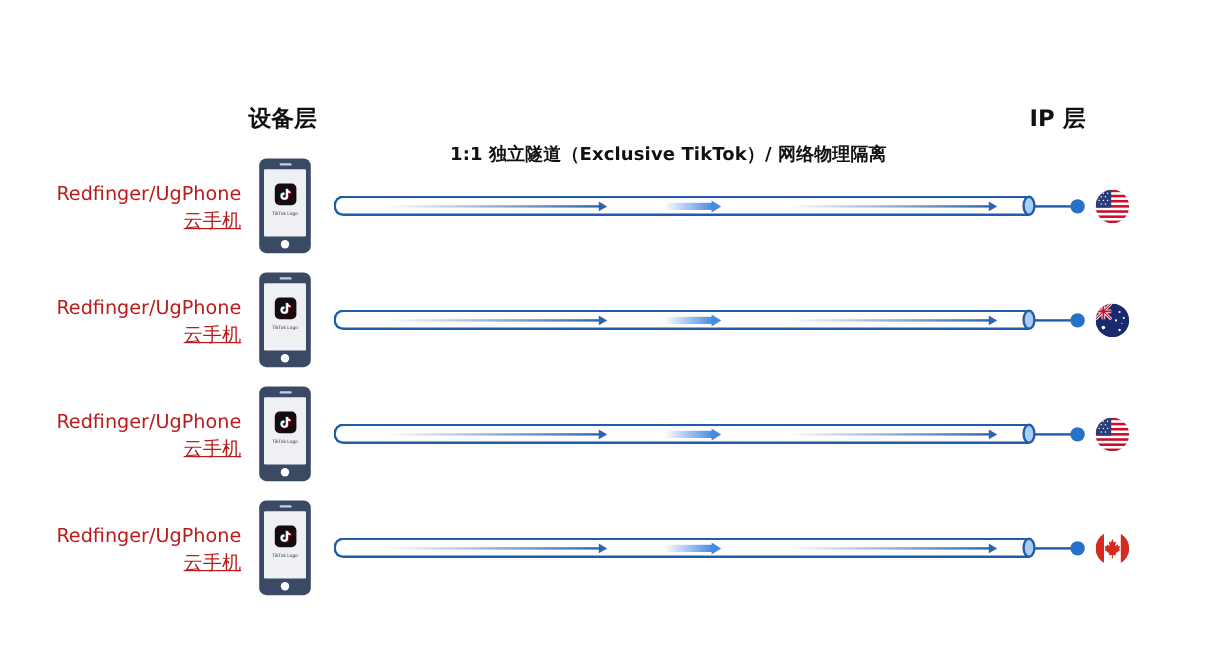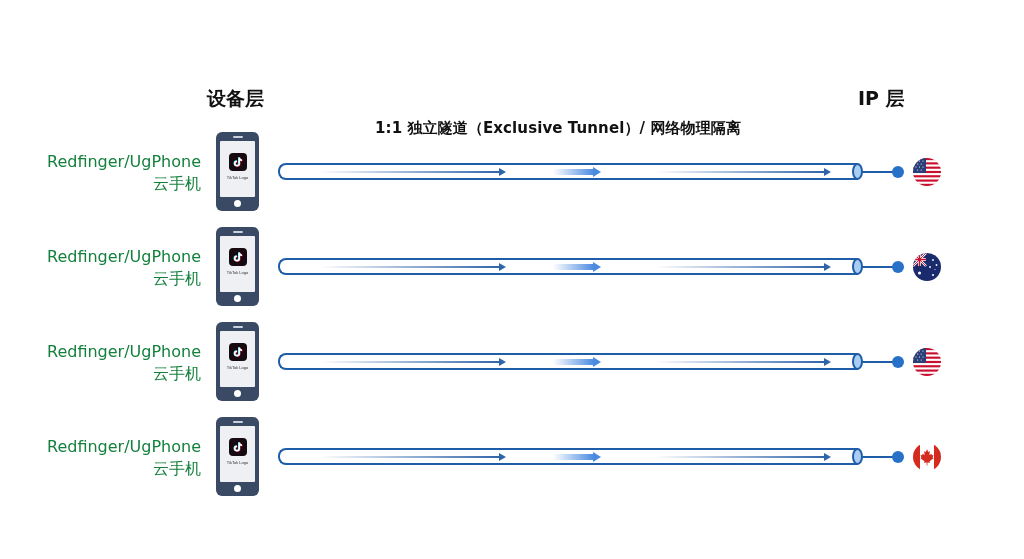--- a/index.html
+++ b/index.html
@@ -6,23 +6,23 @@
   body {
     width: 1024px; height: 559px; background: #ffffff; position: relative; overflow: hidden;
     font-family: "Liberation Sans", "DejaVu Sans", sans-serif; color: #1a1a1a;
   }
   .hdr { position: absolute; font-size: 19px; font-weight: bold; color: #111; font-family: "DejaVu Sans", sans-serif; }
   .hdr-device { left: 207px; top: 86px; }
   .hdr-ip { left: 858px; top: 86px; }
   .subtitle { position: absolute; left: 375px; top: 119px; font-size: 15px; font-weight: bold; color: #111; font-family: "DejaVu Sans", sans-serif; letter-spacing: 0.1px; }
 
   .row { position: absolute; left: 0; width: 1024px; height: 80px; }
-  .label { position: absolute; right: 823px; text-align: right; font-size: 16px; color: #15803d; line-height: 22px; font-family: "DejaVu Sans", sans-serif; }
+  .label { position: absolute; right: 823px; text-align: right; font-size: 16px; color: #b91c1c; line-height: 22px; font-family: "DejaVu Sans", sans-serif; }
   .label .l1 { display: block; white-space: nowrap; }
-  .label .l2 { display: block; }
+  .label .l2 { display: block; text-decoration: underline; }
 
   .phone { position: absolute; left: 216px; width: 43px; height: 79px; background: #3a4a64; border-radius: 6px; box-sizing: border-box; }
   .phone .speaker { position: absolute; left: 17px; top: 4px; width: 10px; height: 2px; background: #c9d1dc; border-radius: 1px; }
   .phone .screen { position: absolute; left: 4px; top: 9px; width: 35px; height: 56px; background: #eef0f3; border-radius: 1px; }
   .phone .app { position: absolute; left: 9px; top: 12px; width: 18px; height: 18px; background: #160a10; border-radius: 4px; display: flex; align-items: center; justify-content: center; }
   .phone .app svg { width: 12px; height: 12px; }
   .phone .applabel { position: absolute; left: 0; top: 34px; width: 35px; text-align: center; font-size: 4px; color: #333; white-space: nowrap; }
   .phone .home { position: absolute; left: 18px; top: 68px; width: 7px; height: 7px; background: #ffffff; border-radius: 50%; }
 
   .tunnel { position: absolute; left: 278px; width: 580px; height: 17px; border: 2px solid #1f5da8; border-right: none; border-radius: 8px 0 0 8px; box-sizing: border-box; background: #ffffff; }
@@ -36,21 +36,21 @@
   .link { position: absolute; left: 862px; width: 34px; height: 2px; background: #1f5da8; }
   .dot { position: absolute; left: 892px; width: 12px; height: 12px; border-radius: 50%; background: #2771c9; }
   .flag { position: absolute; left: 913px; width: 28px; height: 28px; border-radius: 50%; overflow: hidden; }
   .flag svg { width: 28px; height: 28px; display: block; }
 </style>
 </head>
 <body>
 
 <div class="hdr hdr-device">设备层</div>
 <div class="hdr hdr-ip">IP 层</div>
-<div class="subtitle">1:1 独立隧道（Exclusive Tunnel）/ 网络物理隔离</div>
+<div class="subtitle">1:1 独立隧道（Exclusive TikTok）/ 网络物理隔离</div>
 
 <div class="row" style="top:131px;">
   <div class="label" style="top:20px;">
     <span class="l1">Redfinger/UgPhone</span>
     <span class="l2">云手机</span>
   </div>
   <div class="phone" style="top:1px;">
     <div class="speaker"></div>
     <div class="screen">
       <div class="app">

